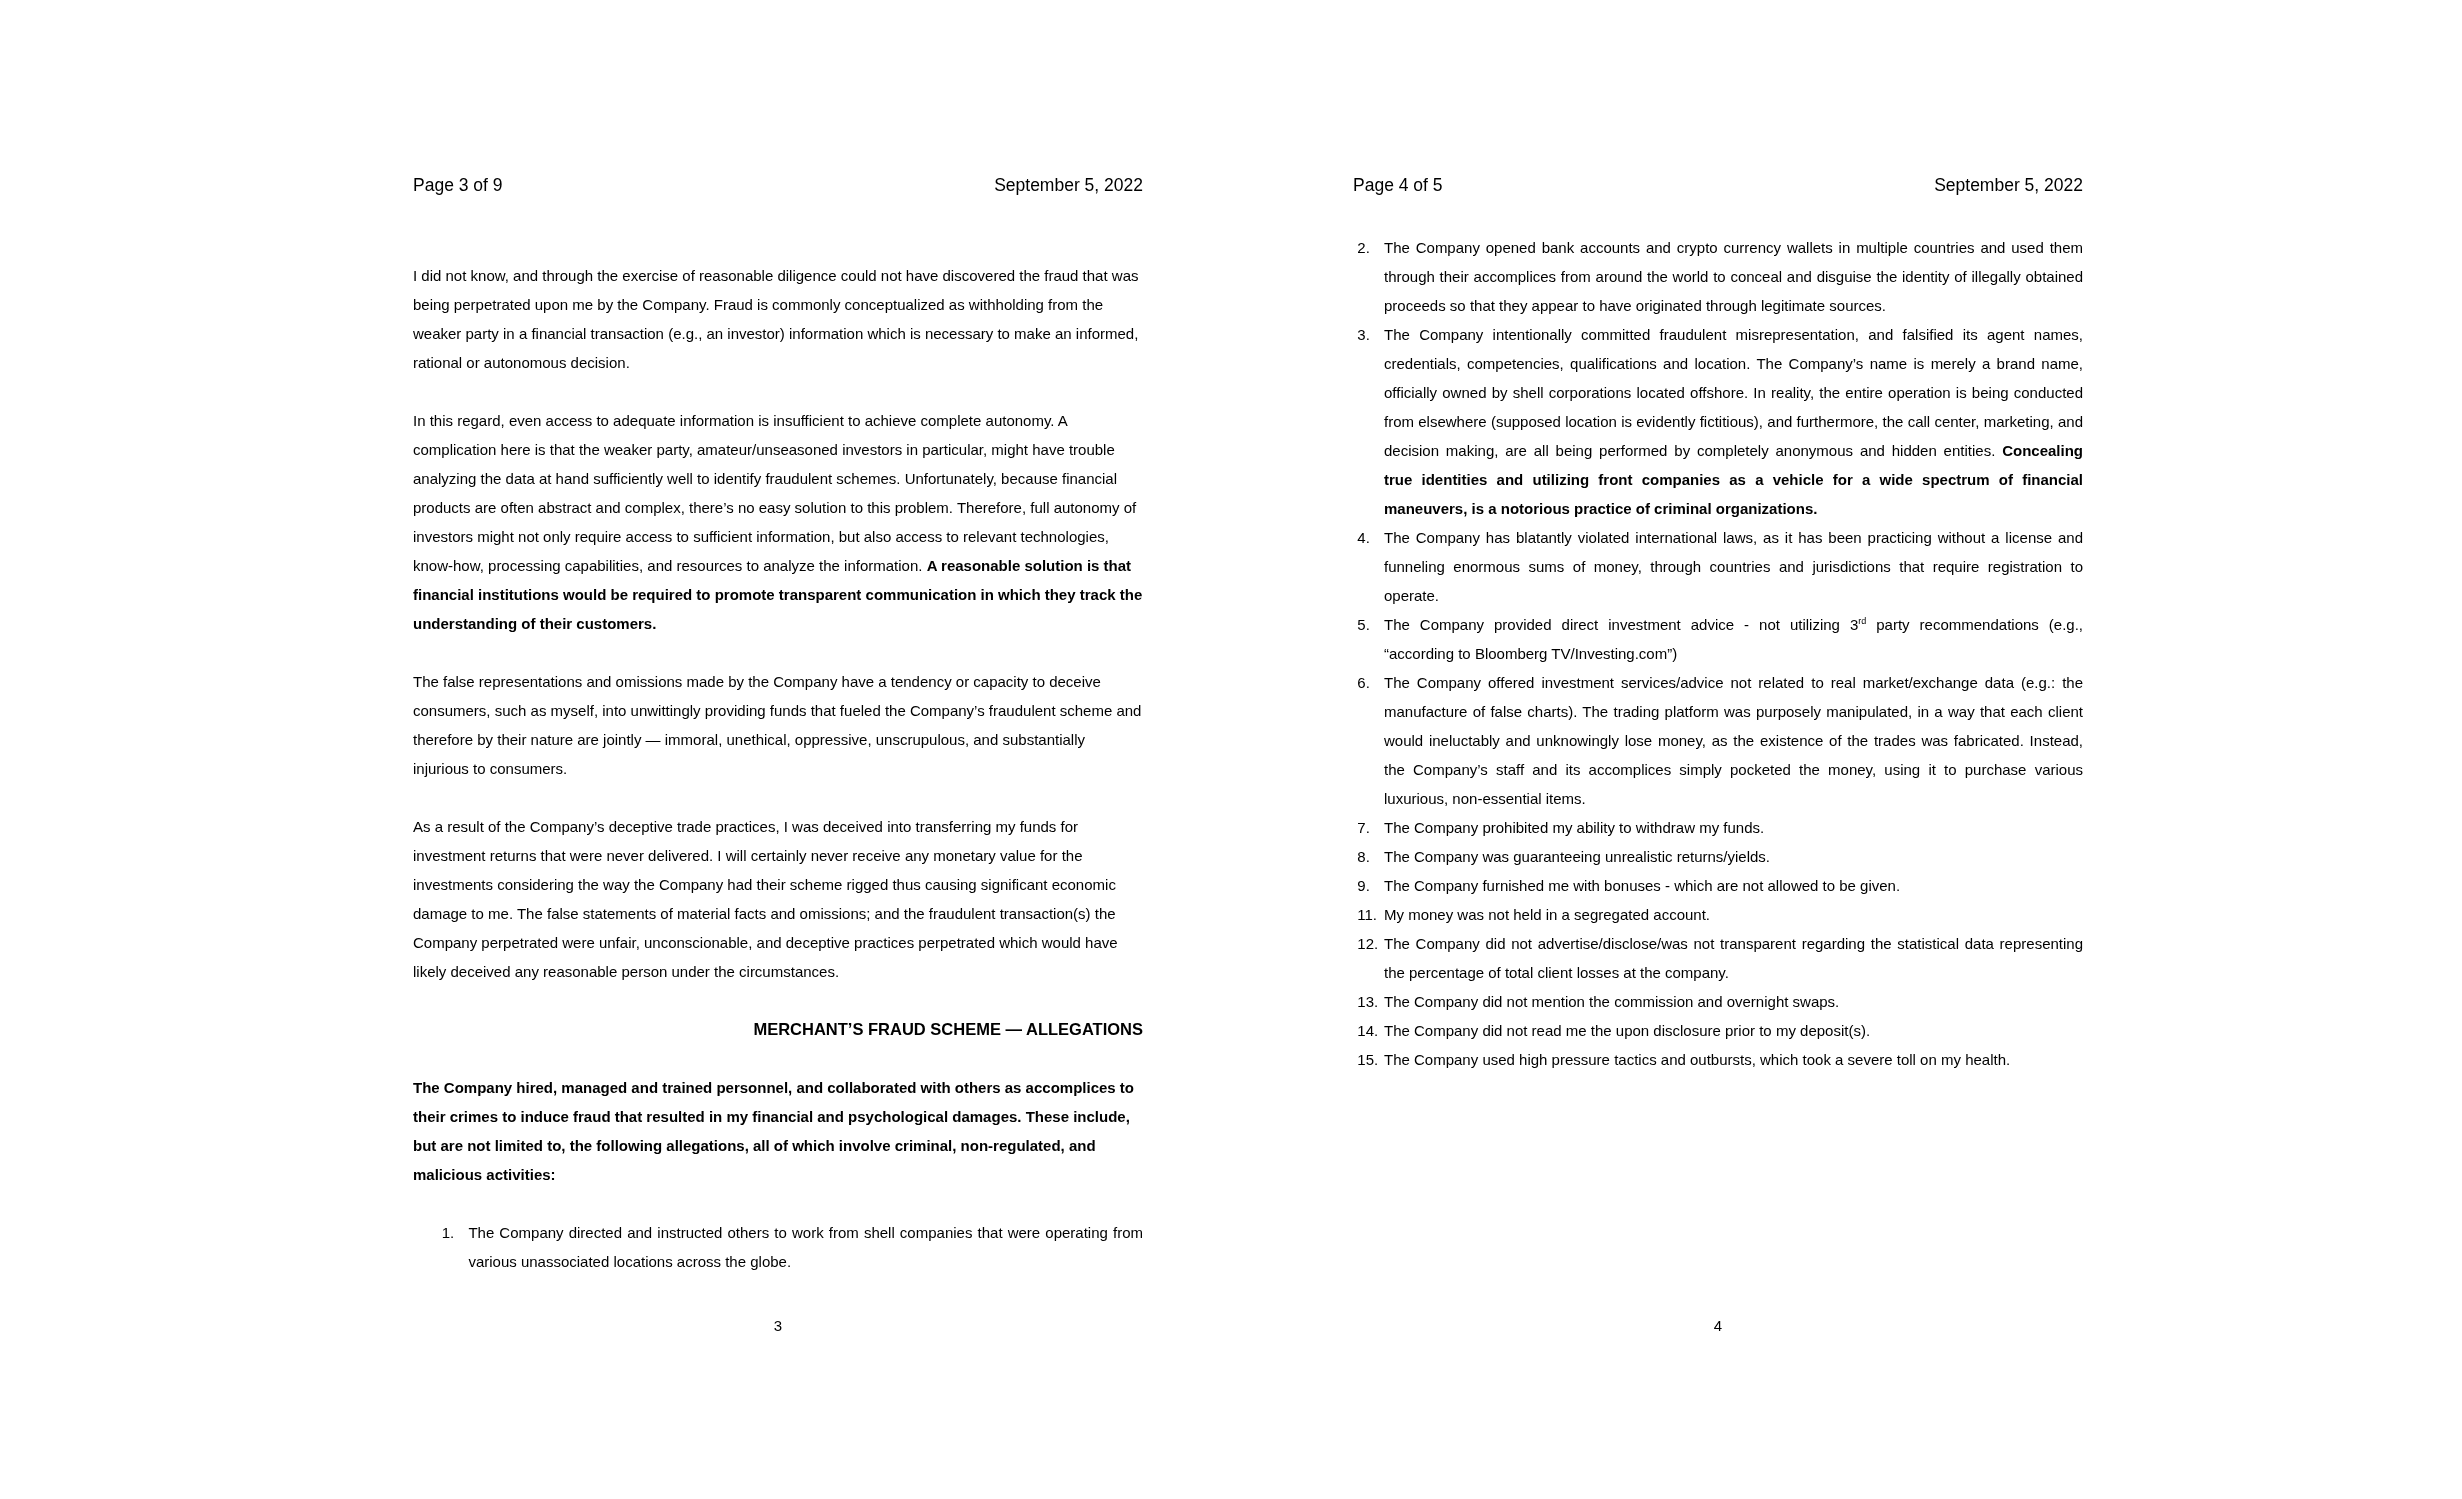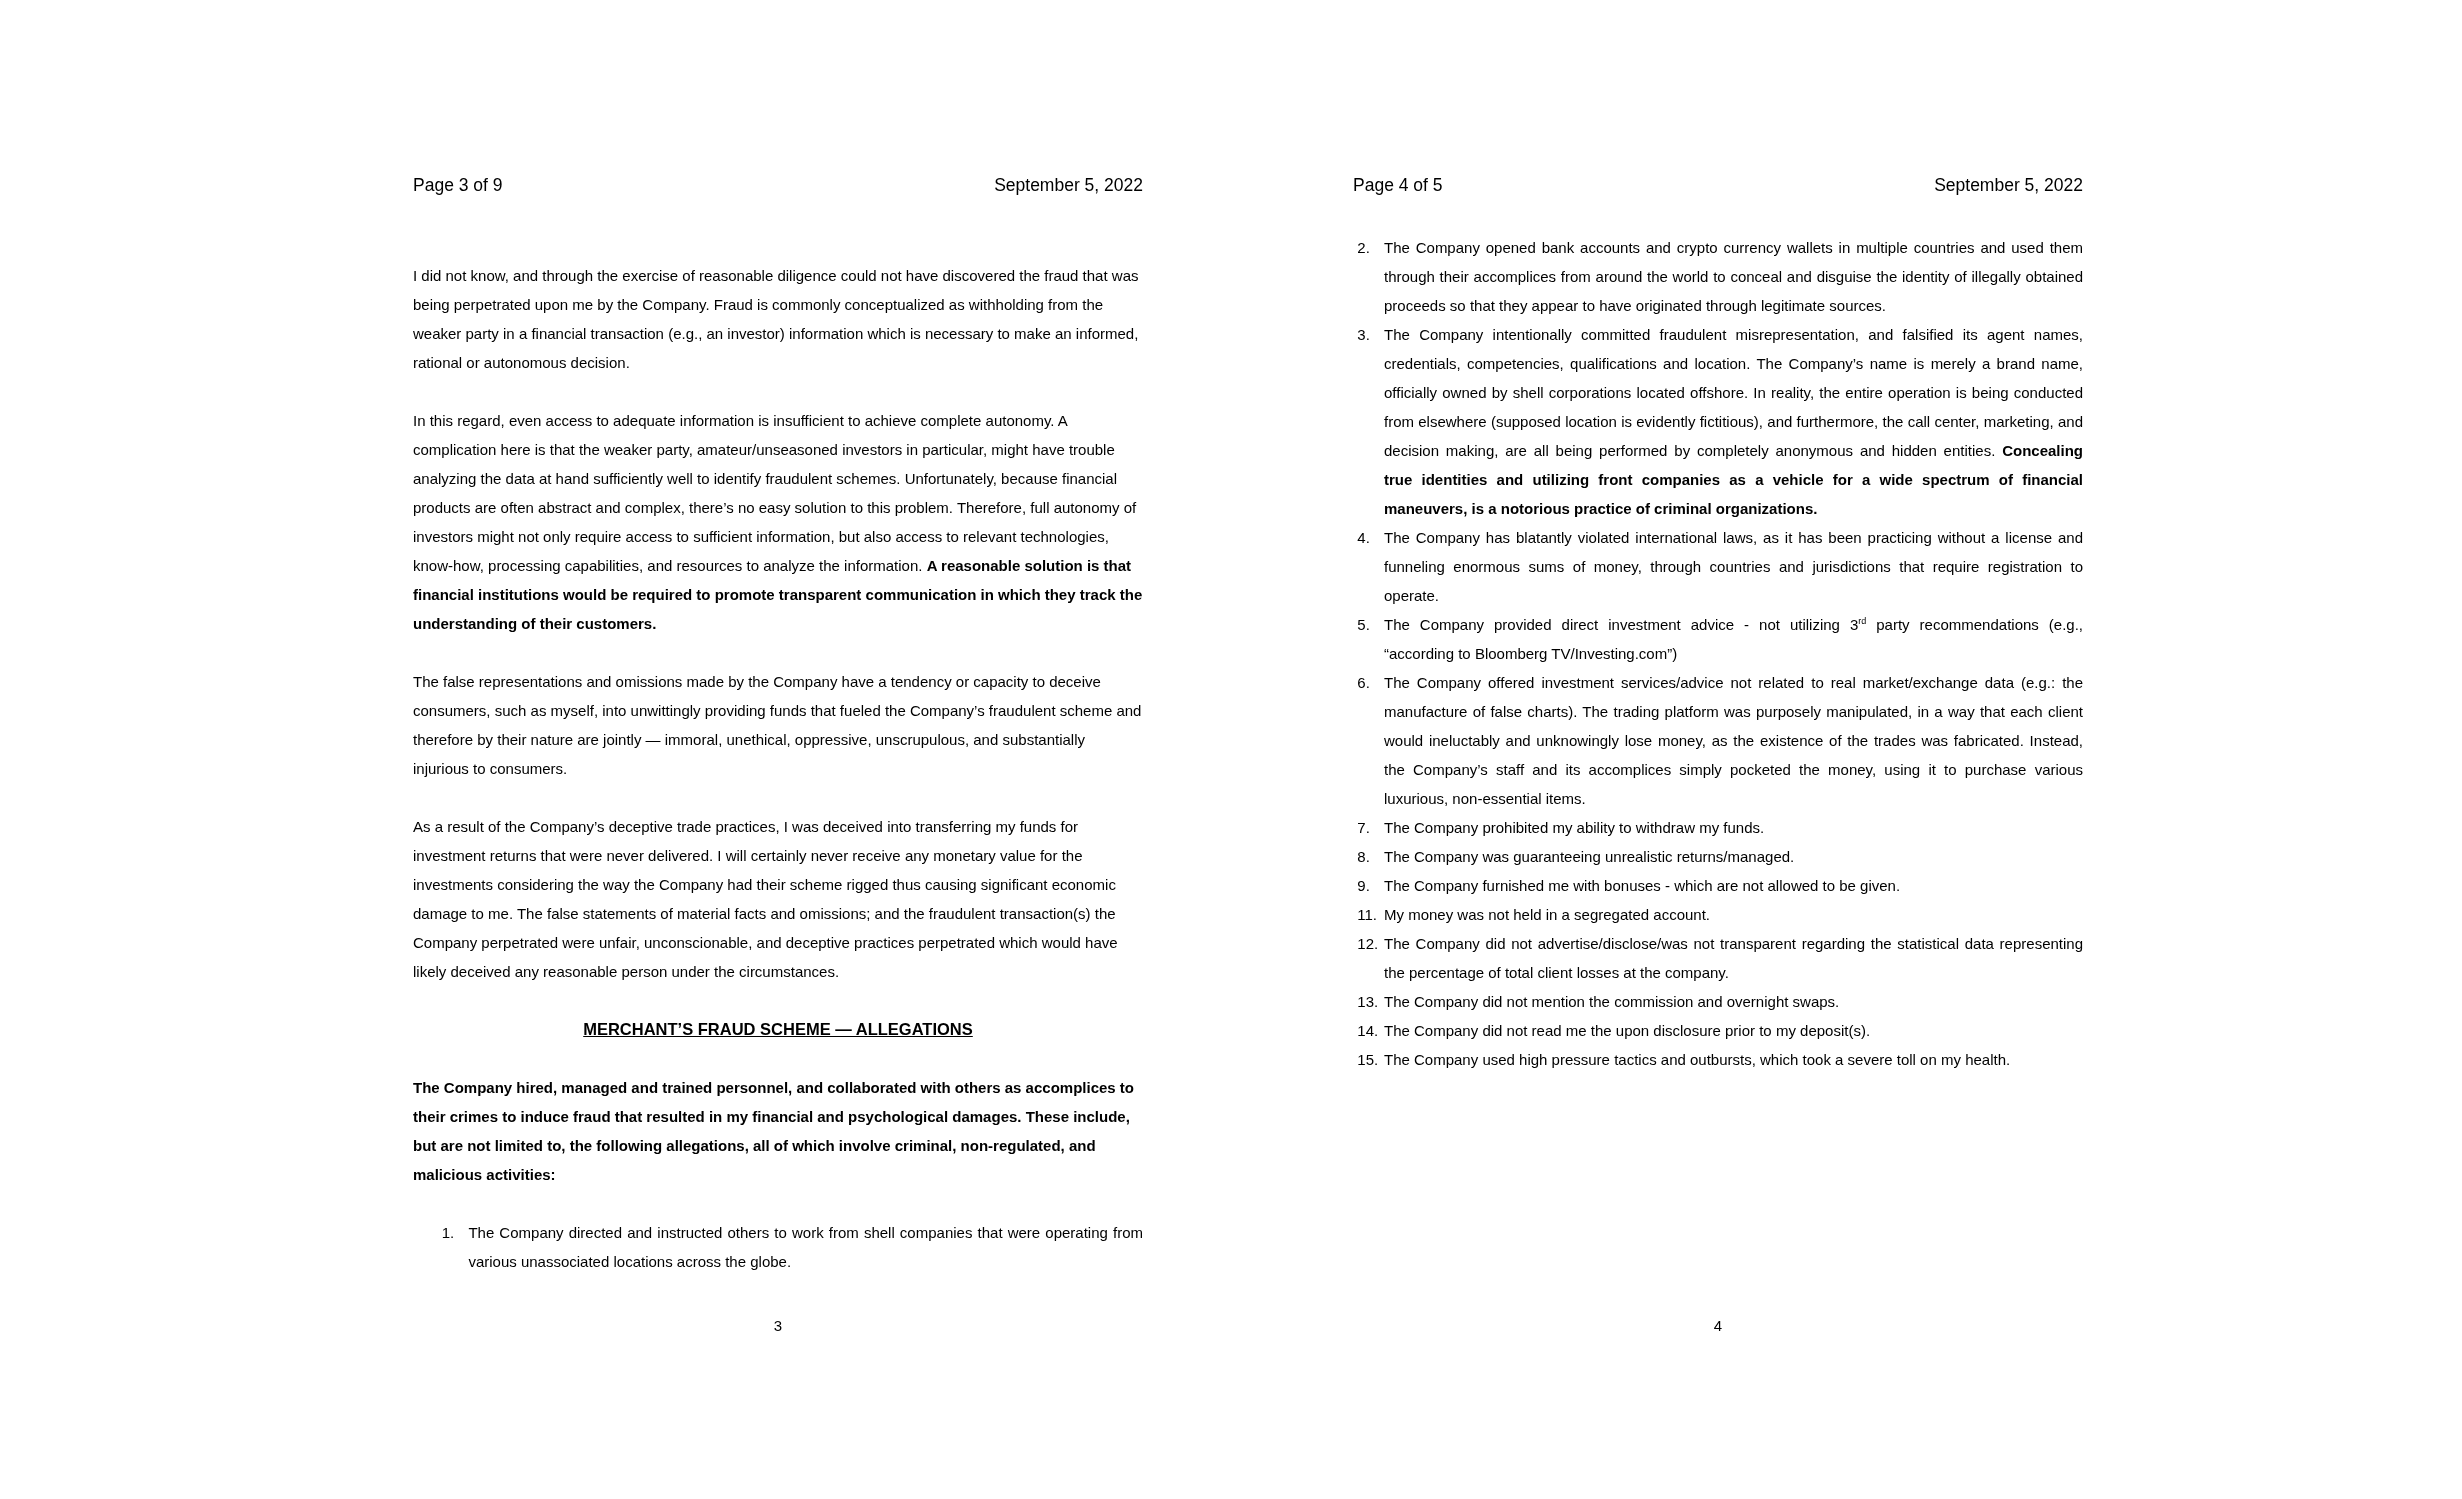--- a/index.html
+++ b/index.html
@@ -14,22 +14,22 @@
   #page4 { left:1353px; }
   .hdr {
     display:flex; justify-content:space-between; align-items:baseline;
     font-size:17.5px; line-height:21px; white-space:nowrap;
   }
   .content { font-size:15px; line-height:29px; }
   #page3 .content { margin-top:65px; }
   #page4 .content { margin-top:37px; }
   .p  { margin:0 0 29px 0; text-align:left; }
   .h  {
-    margin:0 0 29px 0; text-align:center;
-    font-weight:bold; text-decoration:underline;
+    margin:0 0 29px 0; text-align:right;
+    font-weight:bold; 
     font-size:16.5px;
   }
   .ol { margin:0; }
   .li { position:relative; padding-left:31px; text-align:justify; }
   #page3 .li { margin-left:24.4px; }
   .li .num { position:absolute; left:4.3px; top:0; }
   sup { font-size:60%; vertical-align:super; line-height:0; }
   .pagenum {
     position:absolute; top:1317px; width:730px;
     text-align:center; font-size:15px; line-height:18px;
@@ -64,21 +64,21 @@
     <span>September 5, 2022</span>
   </header>
   <div class="content">
       <div class="ol">
         <div class="li"><span class="num">2.</span><span><span>The Company opened bank accounts and crypto currency wallets in multiple countries and used them through their accomplices from around the world to conceal and disguise the identity of illegally obtained proceeds so that they appear to have originated through legitimate sources.</span></span></div>
         <div class="li"><span class="num">3.</span><span><span>The Company intentionally committed fraudulent misrepresentation, and falsified its agent names, credentials, competencies, qualifications and location. The Company’s name is merely a brand name, officially owned by shell corporations located offshore. In reality, the entire operation is being conducted from elsewhere (supposed location is evidently fictitious), and furthermore, the call center, marketing, and decision making, are all being performed by completely anonymous and hidden entities. </span><b>Concealing true identities and utilizing front companies as a vehicle for a wide spectrum of financial maneuvers, is a notorious practice of criminal organizations.</b></span></div>
         <div class="li"><span class="num">4.</span><span><span>The Company has blatantly violated international laws, as it has been practicing without a license and funneling enormous sums of money, through countries and jurisdictions that require registration to operate.</span></span></div>
         <div class="li"><span class="num">5.</span><span><span>The Company provided direct investment advice - not utilizing 3</span><sup>rd</sup><span> party recommendations (e.g., “according to Bloomberg TV/Investing.com”)</span></span></div>
         <div class="li"><span class="num">6.</span><span><span>The Company offered investment services/advice not related to real market/exchange data (e.g.: the manufacture of false charts). The trading platform was purposely manipulated, in a way that each client would ineluctably and unknowingly lose money, as the existence of the trades was fabricated. Instead, the Company’s staff and its accomplices simply pocketed the money, using it to purchase various luxurious, non-essential items.</span></span></div>
         <div class="li"><span class="num">7.</span><span><span>The Company prohibited my ability to withdraw my funds.</span></span></div>
-        <div class="li"><span class="num">8.</span><span><span>The Company was guaranteeing unrealistic returns/managed.</span></span></div>
+        <div class="li"><span class="num">8.</span><span><span>The Company was guaranteeing unrealistic returns/yields.</span></span></div>
         <div class="li"><span class="num">9.</span><span><span>The Company furnished me with bonuses - which are not allowed to be given.</span></span></div>
         <div class="li"><span class="num">11.</span><span><span>My money was not held in a segregated account.</span></span></div>
         <div class="li"><span class="num">12.</span><span><span>The Company did not advertise/disclose/was not transparent regarding the statistical data representing the percentage of total client losses at the company.</span></span></div>
         <div class="li"><span class="num">13.</span><span><span>The Company did not mention the commission and overnight swaps.</span></span></div>
         <div class="li"><span class="num">14.</span><span><span>The Company did not read me the upon disclosure prior to my deposit(s).</span></span></div>
         <div class="li"><span class="num">15.</span><span><span>The Company used high pressure tactics and outbursts, which took a severe toll on my health.</span></span></div>
       </div>
     </div>
 </section>
 

